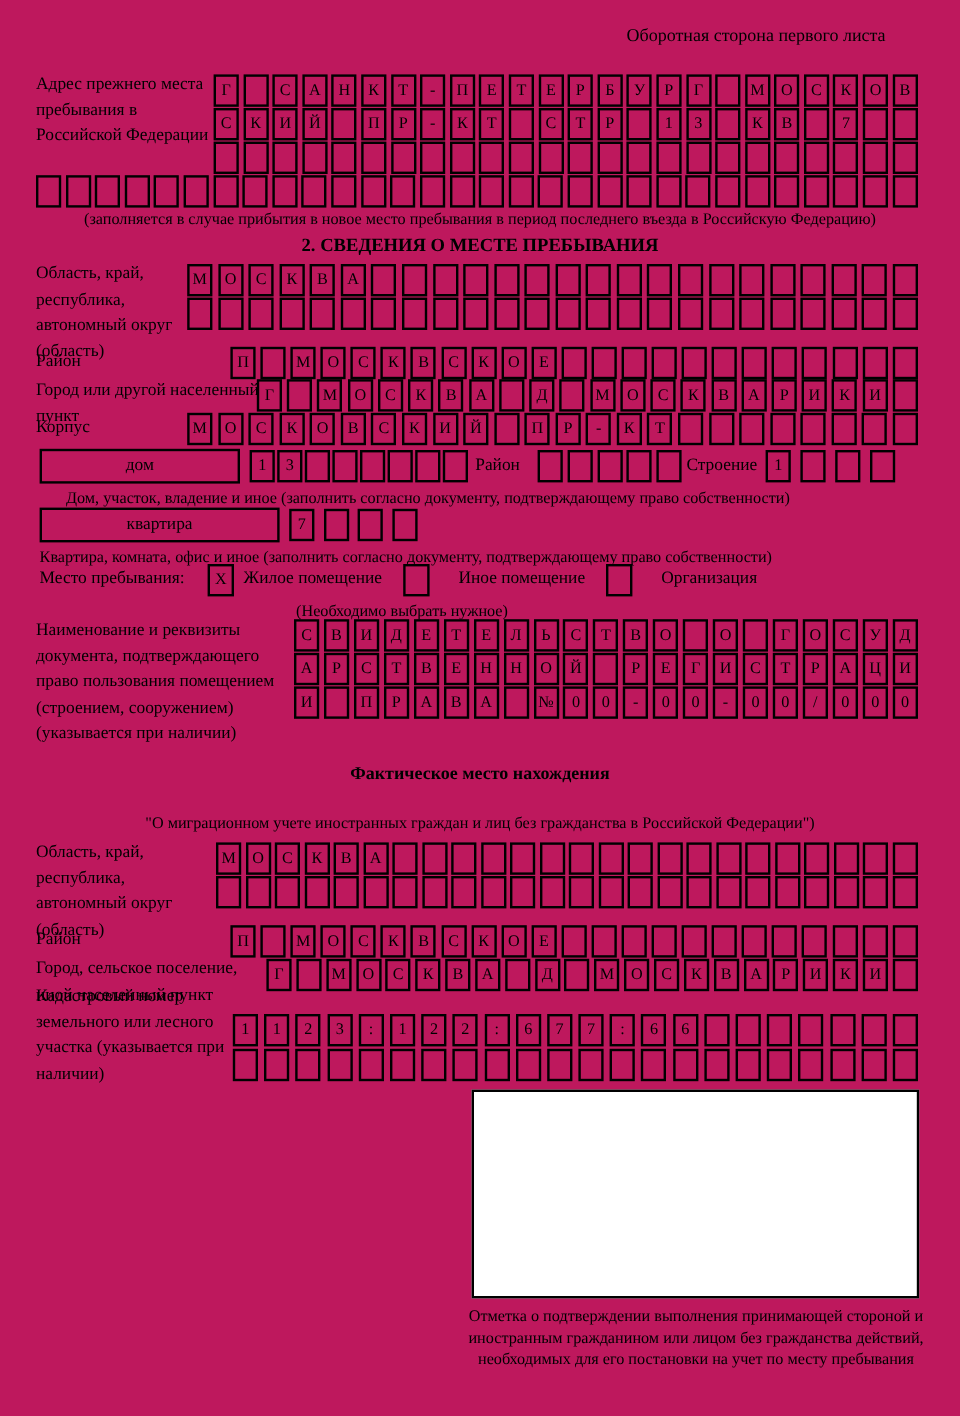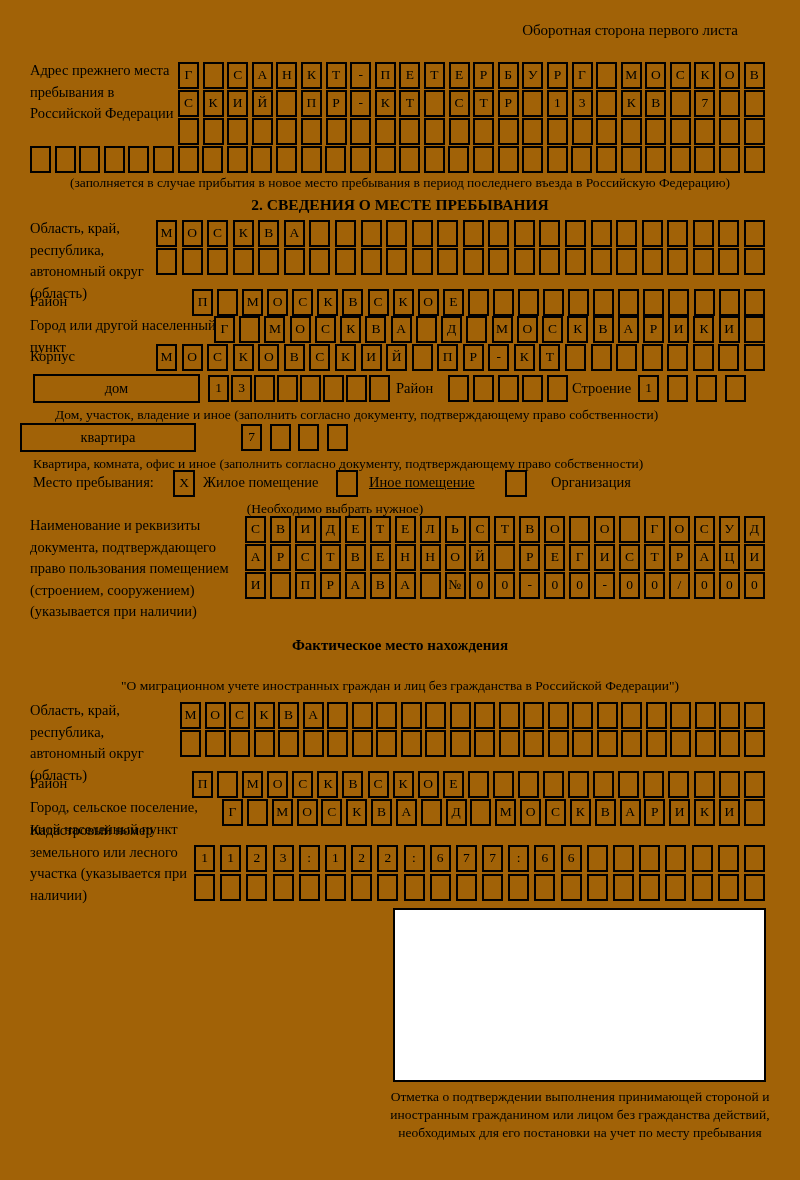--- a/index.html
+++ b/index.html
@@ -1,18 +1,18 @@
 <!DOCTYPE html>
 <html><head>
 <meta charset="utf-8">
 <style>
   html,body { margin:0; padding:0; background:#ffffff; }
   .page {
     position:relative; width:800px; height:1180px; overflow:hidden;
-    background:#a16207; color:#000;
+    background:#be185d; color:#000;
     font-family:"Liberation Serif", "DejaVu Serif", serif;
   }
   .lbl { position:absolute; font-size:14.5px; line-height:21.5px; }
   .cells { position:absolute; display:flex; justify-content:space-between; height:27px; }
   .cell {
     flex:none; box-sizing:border-box; width:21px; height:27px;
     border:2px solid #000; text-align:center; font-size:13.5px; line-height:22px;
     font-family:"Liberation Serif", serif;
   }
   .wbox {
@@ -308,34 +308,34 @@
     </div>
   <div class="lbl" style="left:572px; top:378px;">Строение</div>
   <div class="cells" style="left:638px; top:375px; width:108px;">
       <div class="cell">1</div>
       <div class="cell"></div>
       <div class="cell"></div>
       <div class="cell"></div>
     </div>
   <div class="cap" style="left:33px; top:406px;margin-left:22px;">Дом, участок, владение и иное (заполнить согласно документу, подтверждающему право собственности)</div>
 
-  <div class="wbox" style="left:20px; top:423px; width:176px;">квартира</div>
+  <div class="wbox" style="left:33px; top:423px; width:200px;">квартира</div>
   <div class="cells" style="left:241px; top:424px; width:107px;">
       <div class="cell">7</div>
       <div class="cell"></div>
       <div class="cell"></div>
       <div class="cell"></div>
     </div>
   <div class="cap" style="left:33px; top:455px;">Квартира, комната, офис и иное (заполнить согласно документу, подтверждающему право собственности)</div>
 
   <div class="lbl" style="left:33px; top:472px;">Место пребывания:</div>
   <div class="checkbox" style="left:173px; top:470px;">X</div>
   <div class="lbl" style="left:203px; top:472px;">Жилое помещение</div>
   <div class="checkbox" style="left:336px; top:470px;"></div>
-  <div class="lbl" style="left:369px; top:472px;text-decoration:underline;">Иное помещение</div>
+  <div class="lbl" style="left:382px; top:472px;">Иное помещение</div>
   <div class="checkbox" style="left:505px; top:470px;"></div>
   <div class="lbl" style="left:551px; top:472px;">Организация</div>
   <div class="cap" style="left:85px; top:500px; width:500px; text-align:center;">(Необходимо выбрать нужное)</div>
 
   <div class="lbl" style="left:30px; top:515px; width:212px;">Наименование и реквизиты документа, подтверждающего право пользования помещением (строением, сооружением) (указывается при наличии)</div>
   <div class="cells" style="left:245px; top:516px; width:520px;">
       <div class="cell">С</div>
       <div class="cell">В</div>
       <div class="cell">И</div>
       <div class="cell">Д</div>

